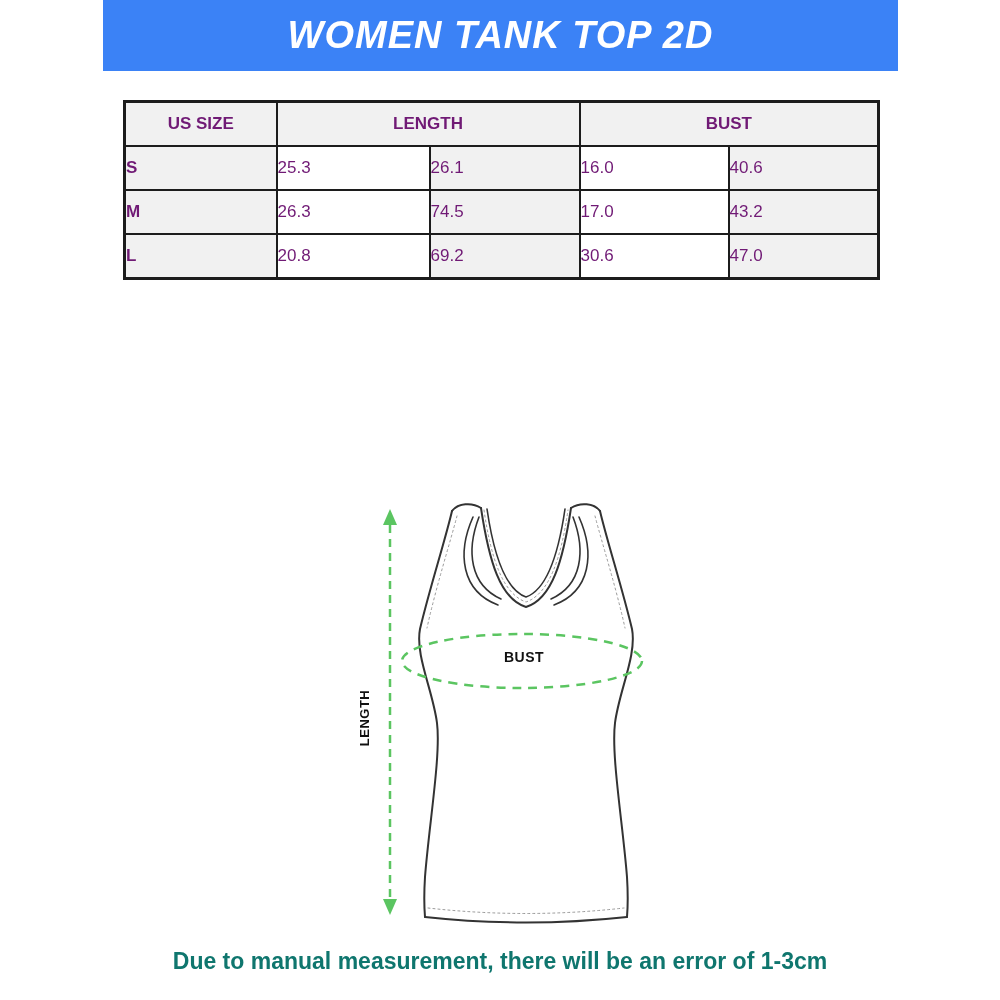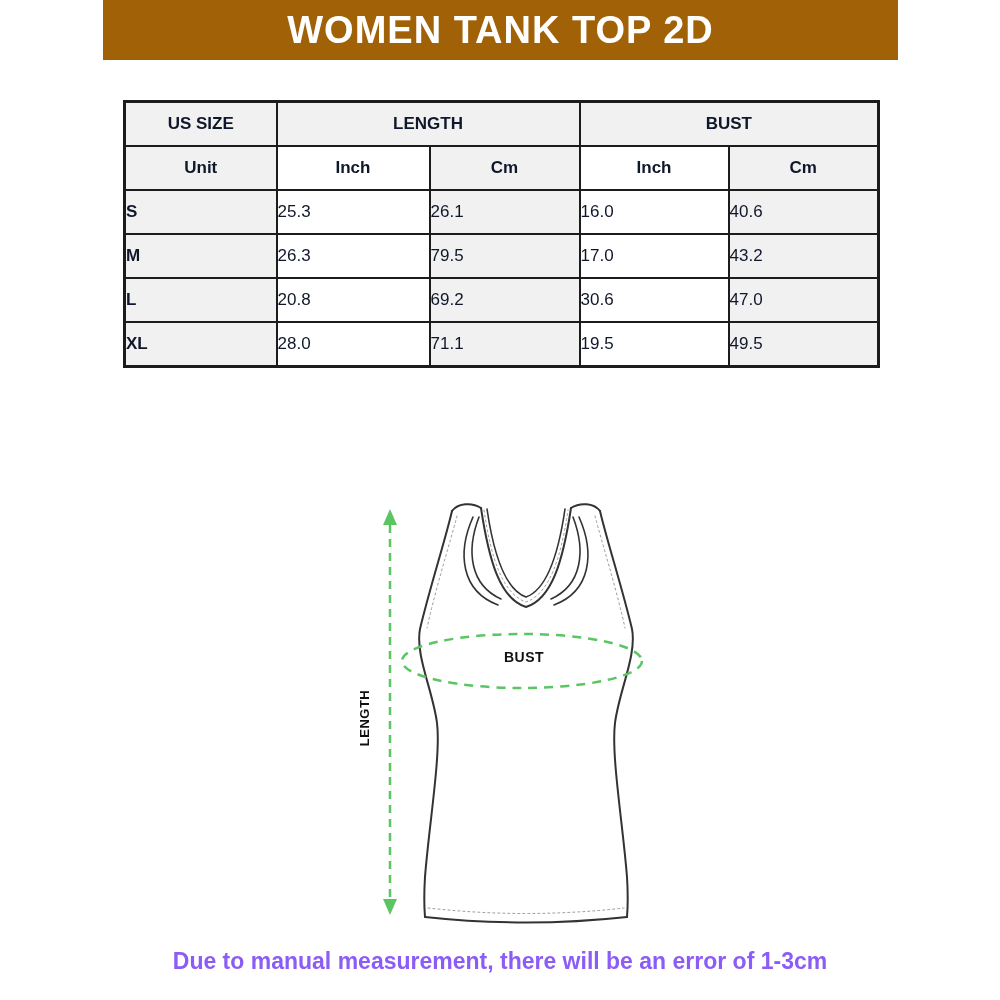--- a/index.html
+++ b/index.html
@@ -1,43 +1,43 @@
 <!DOCTYPE html>
 <html><head>
 <meta charset="utf-8">
 <style>
   html,body{margin:0;padding:0;}
   body{
     width:1000px;height:1000px;position:relative;background:#ffffff;
     font-family:"Liberation Sans", sans-serif;overflow:hidden;
   }
   .banner{
-    position:absolute;left:103px;top:0;width:795px;height:60px;
-    background:#a16207;display:flex;align-items:center;justify-content:center;
+    position:absolute;left:103px;top:0;width:795px;height:71px;
+    background:#3b82f6;display:flex;align-items:center;justify-content:center;font-style:italic;
   }
   .banner .title{
     color:#ffffff;font-size:38px;font-weight:bold;letter-spacing:1px;margin:0;
   }
   table.size-chart{
     position:absolute;left:123px;top:100px;width:754px;
     border-collapse:collapse;table-layout:fixed;
     border:3px solid #1c1c1c;
   }
   table.size-chart th, table.size-chart td{
     border:2px solid #1c1c1c;vertical-align:middle;
-    font-size:17px;color:#0f172a;height:42px;padding:0;
+    font-size:17px;color:#701a75;height:42px;padding:0;
   }
   table.size-chart th{font-weight:bold;}
   td.bold{font-weight:bold;}
   .gray{background:#f1f1f1;}
   .white{background:#ffffff;}
   svg.diagram{position:absolute;left:340px;top:495px;}
   .disclaimer{
     position:absolute;top:948px;left:0;width:1000px;text-align:center;
-    color:#8b5cf6;font-size:23px;font-weight:bold;
+    color:#0f766e;font-size:23px;font-weight:bold;
   }
 </style>
 </head>
 <body>
 
 <div class="banner">
   <h1 class="title">WOMEN TANK TOP 2D</h1>
 </div>
 
 <table class="size-chart">
@@ -48,53 +48,39 @@
       <col style="width:149px">
       <col style="width:150px">
   </colgroup>
   <tbody>
     <tr>
       <th class="gray">US SIZE</th>
       <th class="gray" colspan="2">LENGTH</th>
       <th class="gray" colspan="2">BUST</th>
     </tr>
     <tr>
-      <th class="gray">Unit</th>
-      <th class="white">Inch</th>
-      <th class="gray">Cm</th>
-      <th class="white">Inch</th>
-      <th class="gray">Cm</th>
-    </tr>
-    <tr>
       <td class="gray bold">S</td>
       <td class="white">25.3</td>
       <td class="gray">26.1</td>
       <td class="white">16.0</td>
       <td class="gray">40.6</td>
     </tr>
     <tr>
       <td class="gray bold">M</td>
       <td class="white">26.3</td>
-      <td class="gray">79.5</td>
+      <td class="gray">74.5</td>
       <td class="white">17.0</td>
       <td class="gray">43.2</td>
     </tr>
     <tr>
       <td class="gray bold">L</td>
       <td class="white">20.8</td>
       <td class="gray">69.2</td>
       <td class="white">30.6</td>
       <td class="gray">47.0</td>
-    </tr>
-    <tr>
-      <td class="gray bold">XL</td>
-      <td class="white">28.0</td>
-      <td class="gray">71.1</td>
-      <td class="white">19.5</td>
-      <td class="gray">49.5</td>
     </tr>
   </tbody>
 </table>
 
 <svg class="diagram" width="340" height="440" viewBox="0 0 340 440">
 
   <g fill="none" stroke="#333333" stroke-width="2" stroke-linecap="round">
 
     <path d="M112,16 C105,46 90,92 80,134 C75,160 93,196 97,228 C101,260 89,330 85,382 C84,398 84,410 85,422"></path>
     <path d="M260,16 C267,46 282,92 292,134 C297,160 279,196 275,228 C271,260 283,330 287,382 C288,398 288,410 287,422"></path>

